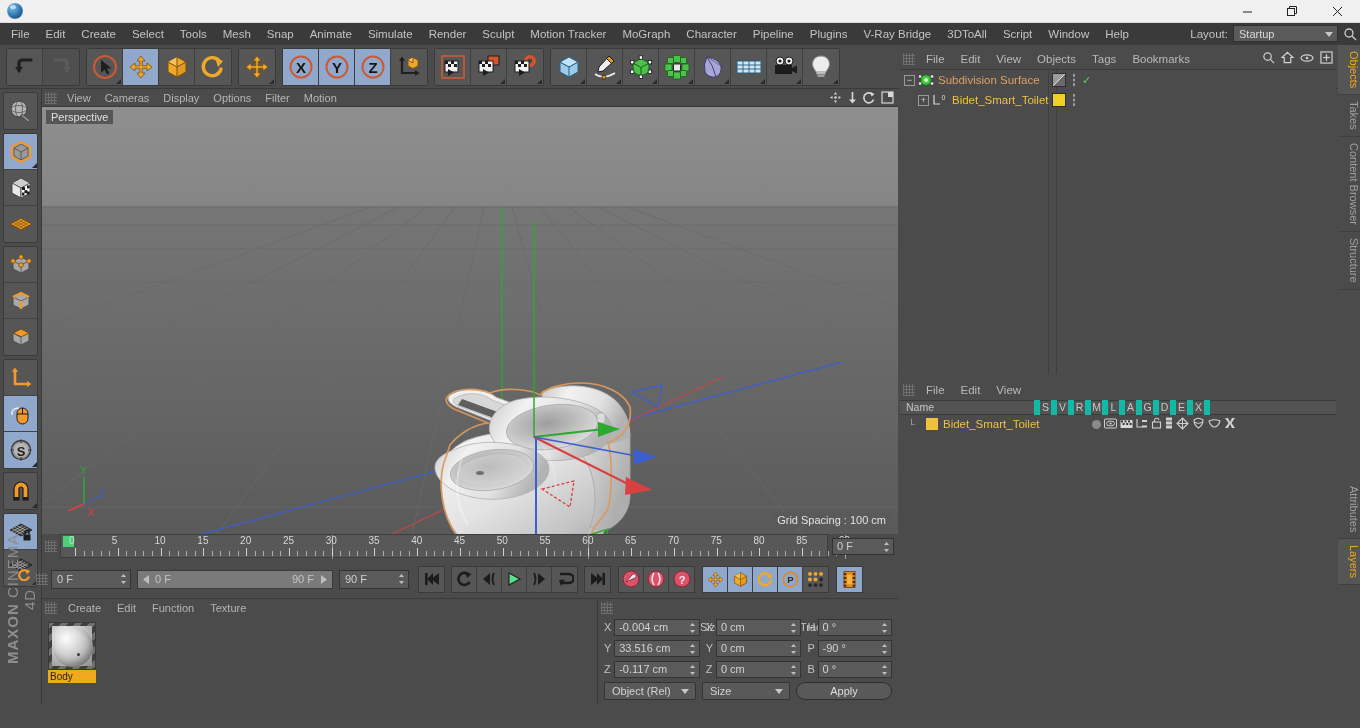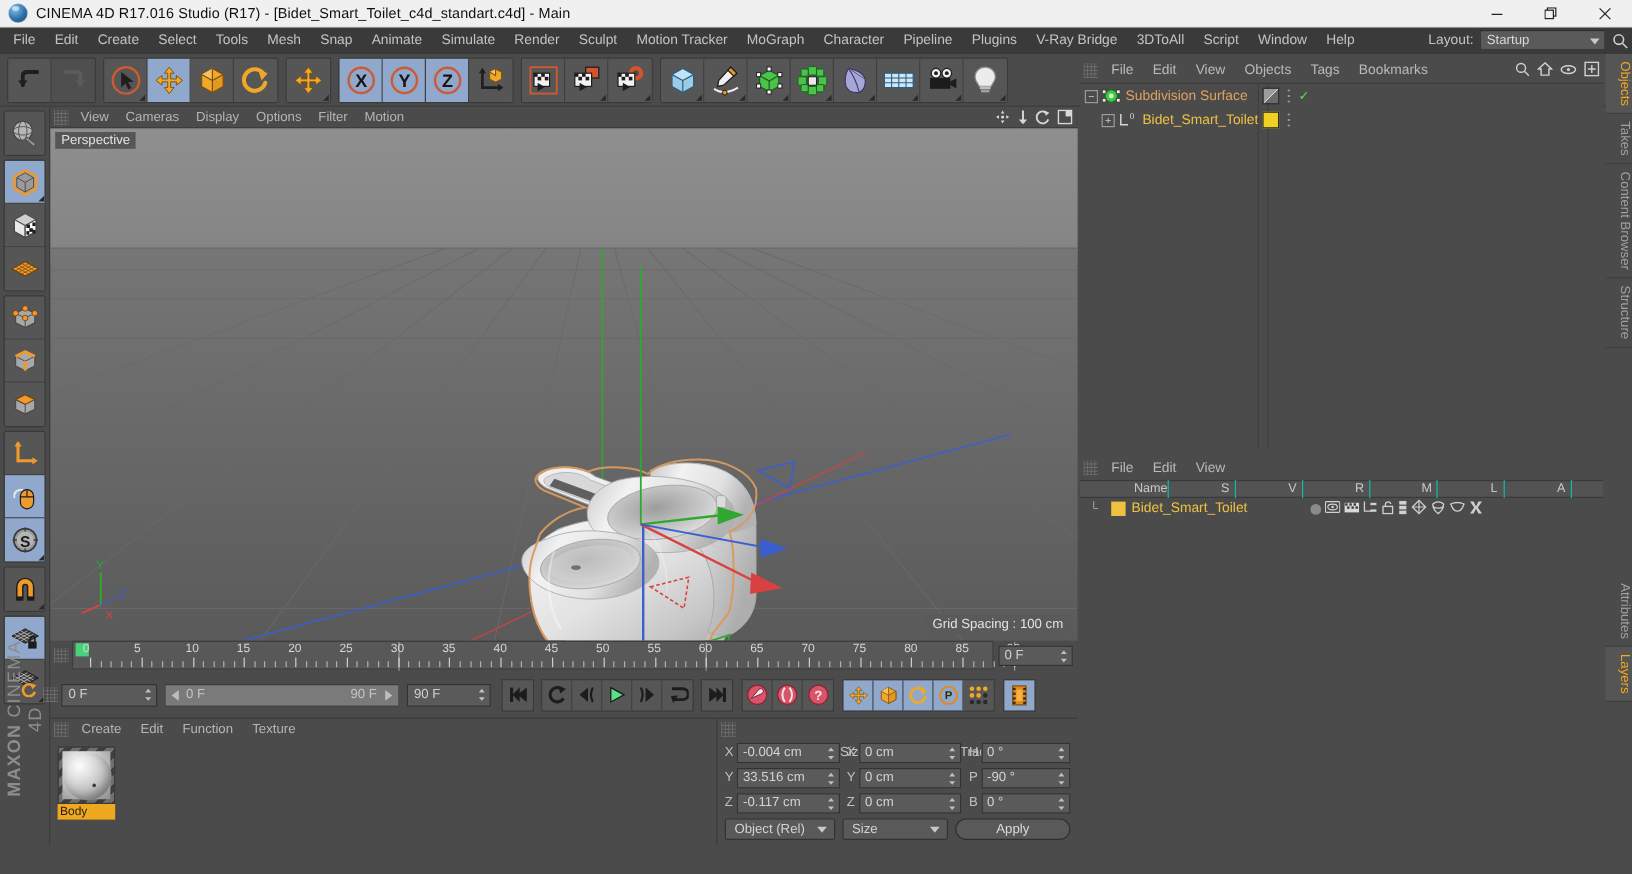--- a/index.html
+++ b/index.html
@@ -251,21 +251,21 @@
     background-size: 10px 4.6px; background-position: center;
   }
 
   #attrpanel { position:absolute; left:900px; top:380px; width:436px; height:324px; background:#4b4b4b; }
   #attrmenu { height:20px; display:flex; align-items:center; }
   #attrmenu .am { padding:0 8px; font-size:11.5px; color:#b9b9b9; line-height:20px; }
   #attrhdr {
     height:15px; background:#535353; border-top:1px solid #3a3a3a; border-bottom:1px solid #3a3a3a;
     display:flex; align-items:center; font-size:10.5px; color:#c8c8c8;
   }
-  #attrhdr .ac { text-align:center; border-right:1px solid #14b8a6; line-height:15px; height:15px;margin-left:39px; }
+  #attrhdr .ac { text-align:center; border-right:6px solid #14b8a6; line-height:15px; height:15px; }
   .arow { height:18px; display:flex; align-items:center; font-size:11.5px; }
 
   
   #vtabs { position:absolute; left:1338px; top:45px; width:22px; height:660px; background:#4b4b4b; }
   .vtab {
     width:22px; writing-mode: vertical-rl; text-orientation: mixed;
     font-size:11px; color:#a0a0a0; padding:6px 0; text-align:center;
     background:#4b4b4b; border-bottom:1px solid #3f3f3f;
   }
   .vtab.sel { color:#f0a81e; background:#555; }
@@ -277,21 +277,20 @@
   }
   #statusbar .stxt { font-size:11px; color:#d0d0d0; margin-left:4px; }
 </style>
 </head>
 <body>
 
 <div id="app">
 
   <div id="titlebar">
     <div class="tb-icon"></div>
-    <div class="tb-title">CINEMA 4D R17.016 Studio (R17) - [Bidet_Smart_Toilet_c4d_standart.c4d] - Main</div>
     <div id="winbtns">
       <div class="wb">
         <svg width="11" height="11" viewBox="0 0 11 11">
             <line x1="1" y1="6" x2="10" y2="6" stroke="#222" stroke-width="1"></line>
           </svg>
       </div>
       <div class="wb">
         <svg width="11" height="11" viewBox="0 0 11 11">
           <rect x="0.5" y="2.5" width="7" height="7" fill="none" stroke="#222" stroke-width="1"></rect>
           <polyline points="2.5,2.5 2.5,0.5 9.5,0.5 9.5,7.5 7.5,7.5" fill="none" stroke="#222" stroke-width="1"></polyline>

